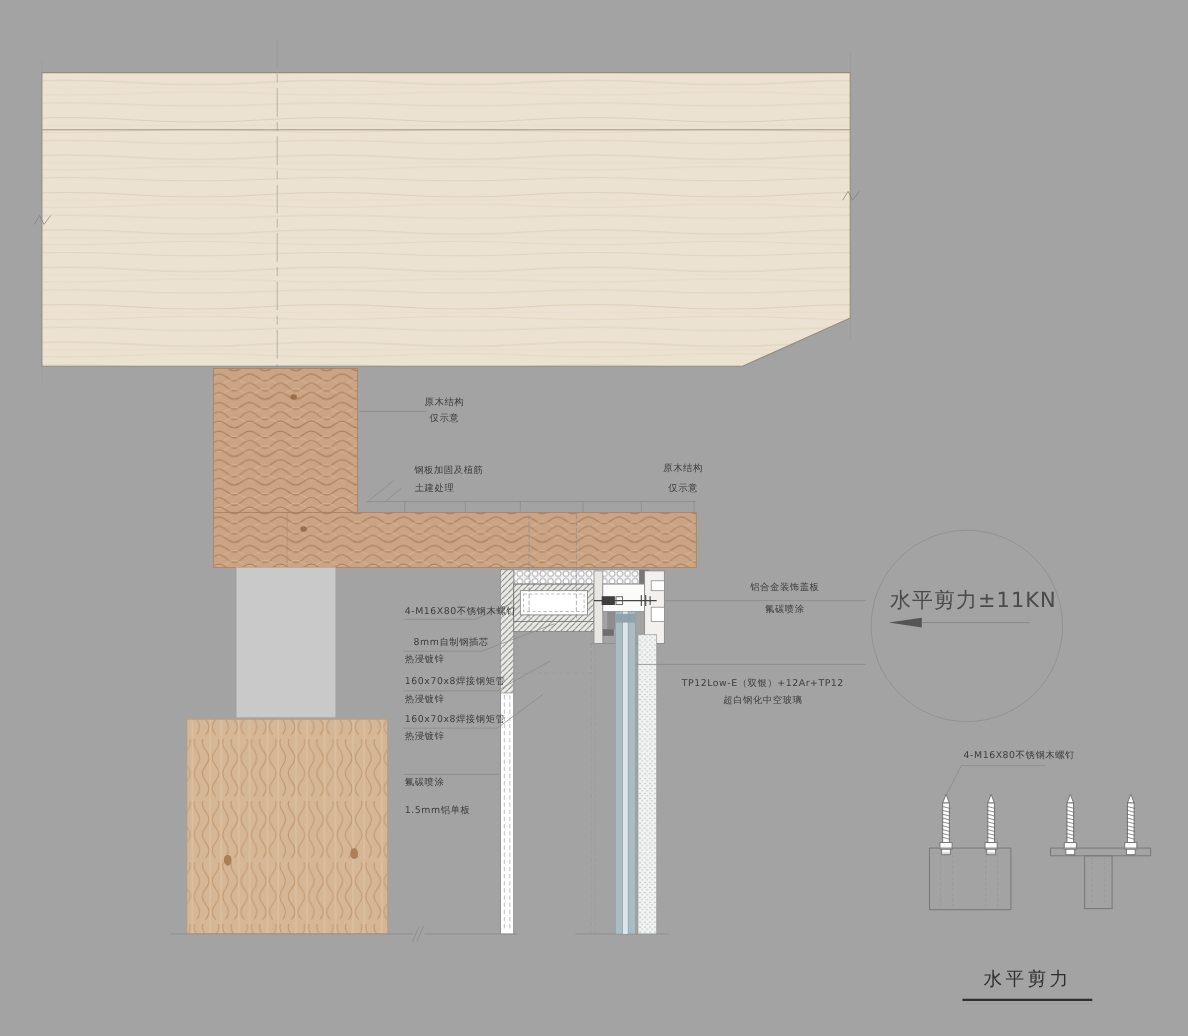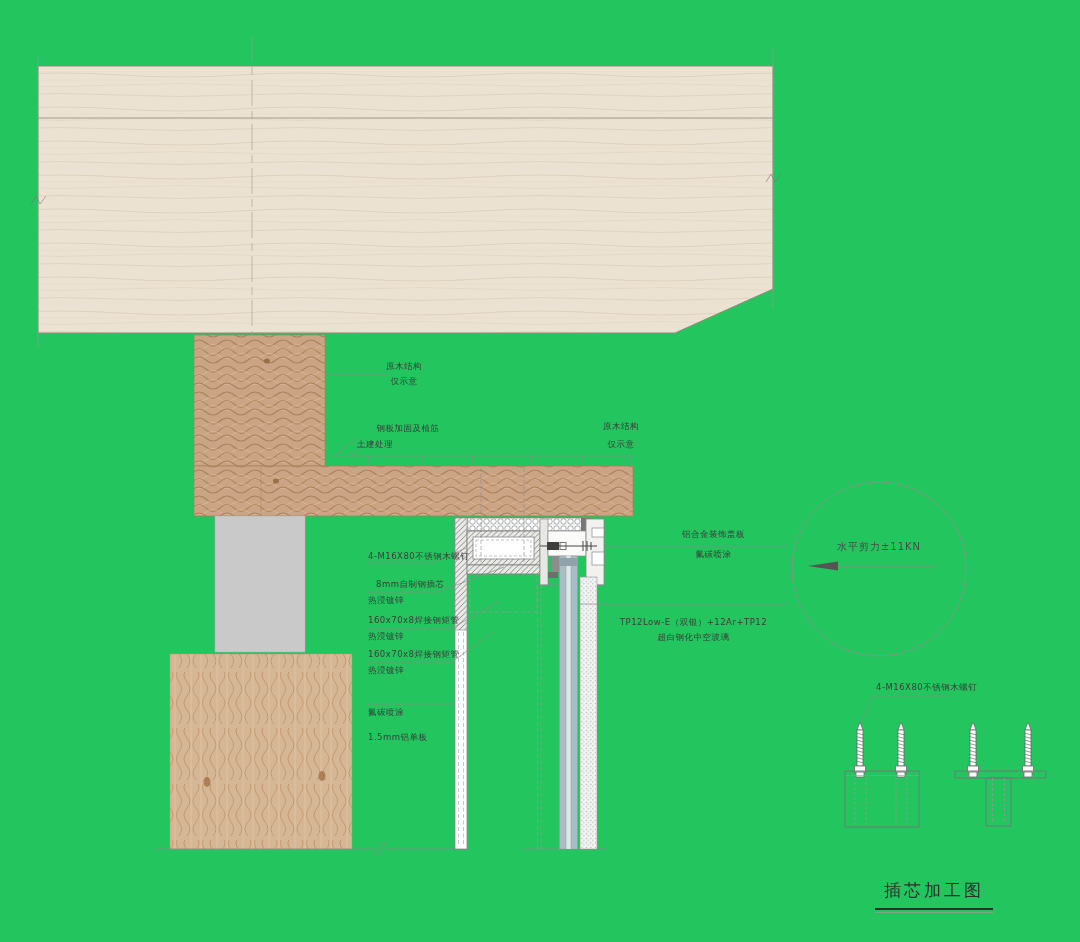--- a/index.html
+++ b/index.html
@@ -1,23 +1,23 @@
 <!DOCTYPE html>
 <html><head>
 <meta charset="utf-8">
 <style>
   html,body{margin:0;padding:0;background:#ffffff;}
-  #stage{position:relative;width:1080px;height:942px;background:#22c55e;overflow:hidden;
+  #stage{position:relative;width:1080px;height:942px;background:#a3a3a3;overflow:hidden;
          font-family:"DejaVu Sans","Liberation Sans",sans-serif;}
   #stage svg{position:absolute;left:0;top:0;}
   .lbl{position:absolute;color:#3c3c3c;font-size:8.5px;line-height:11px;white-space:nowrap;
        letter-spacing:0.5px;}
   .lbl.ctr{text-align:center;}
   .lbl.rgt{text-align:center;}
-  .lbl.big{font-size:10px;letter-spacing:1px;color:#4a4a4a;}
+  .lbl.big{font-size:19px;letter-spacing:1px;color:#4a4a4a;}
   .lbl.title{font-size:17px;letter-spacing:3px;color:#2e2e2e;}
 </style>
 </head>
 <body>
 
 <div id="stage">
 
 <svg width="1080" height="942" viewBox="0 0 1080 942">
   <defs>
     <pattern id="palewood" width="240" height="34" patternUnits="userSpaceOnUse">
@@ -226,21 +226,21 @@
   <g>
     <line x1="875" y1="909" x2="993" y2="909" stroke="#2f2f2f" stroke-width="2"></line>
     <line x1="875" y1="912.5" x2="993" y2="912.5" stroke="#9a9a9a" stroke-width="0.8"></line>
   </g>
 </svg>
 
 <div class="lbl ctr" style="left:374px;top:361px;width:60px">原木结构</div>
 <div class="lbl ctr" style="left:374px;top:376px;width:60px">仅示意</div>
 
 <div class="lbl ctr" style="left:368px;top:423px;width:80px">钢板加固及植筋</div>
-<div class="lbl ctr" style="left:335px;top:439px;width:80px">土建处理</div>
+<div class="lbl ctr" style="left:355px;top:439px;width:80px">土建处理</div>
 
 <div class="lbl ctr" style="left:591px;top:421px;width:60px">原木结构</div>
 <div class="lbl ctr" style="left:591px;top:439px;width:60px">仅示意</div>
 
 <div class="lbl" style="left:368px;top:551px">4-M16X80不锈钢木螺钉</div>
 
 <div class="lbl" style="left:376px;top:579px">8mm自制钢插芯</div>
 <div class="lbl" style="left:368px;top:595px">热浸镀锌</div>
 
 <div class="lbl" style="left:368px;top:615px">160x70x8焊接钢矩管</div>
@@ -255,15 +255,15 @@
 <div class="lbl rgt" style="left:640px;top:529px;width:147px">铝合金装饰盖板</div>
 <div class="lbl rgt" style="left:640px;top:549px;width:147px">氟碳喷涂</div>
 
 <div class="lbl rgt" style="left:600px;top:617px;width:187px">TP12Low-E（双银）+12Ar+TP12</div>
 <div class="lbl rgt" style="left:600px;top:632px;width:187px">超白钢化中空玻璃</div>
 
 <div class="lbl big ctr" style="left:809px;top:541px;width:140px">水平剪力±11KN</div>
 
 <div class="lbl" style="left:876px;top:682px">4-M16X80不锈钢木螺钉</div>
 
-<div class="lbl title ctr" style="left:875px;top:885px;width:118px">插芯加工图</div>
+<div class="lbl title ctr" style="left:875px;top:885px;width:118px">水平剪力</div>
 
 </div>
 
 </body></html>

